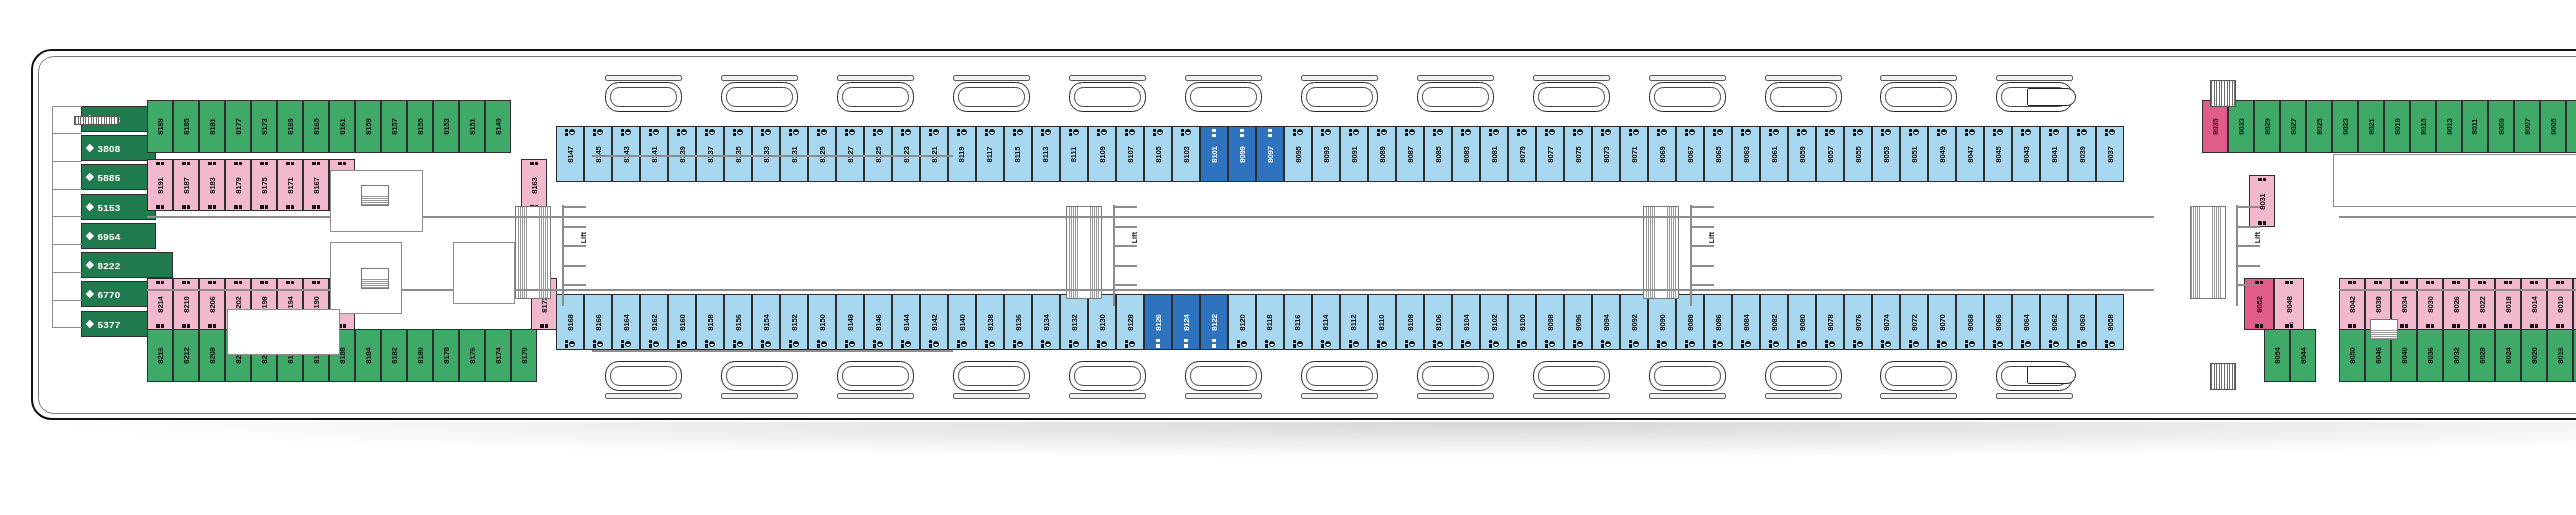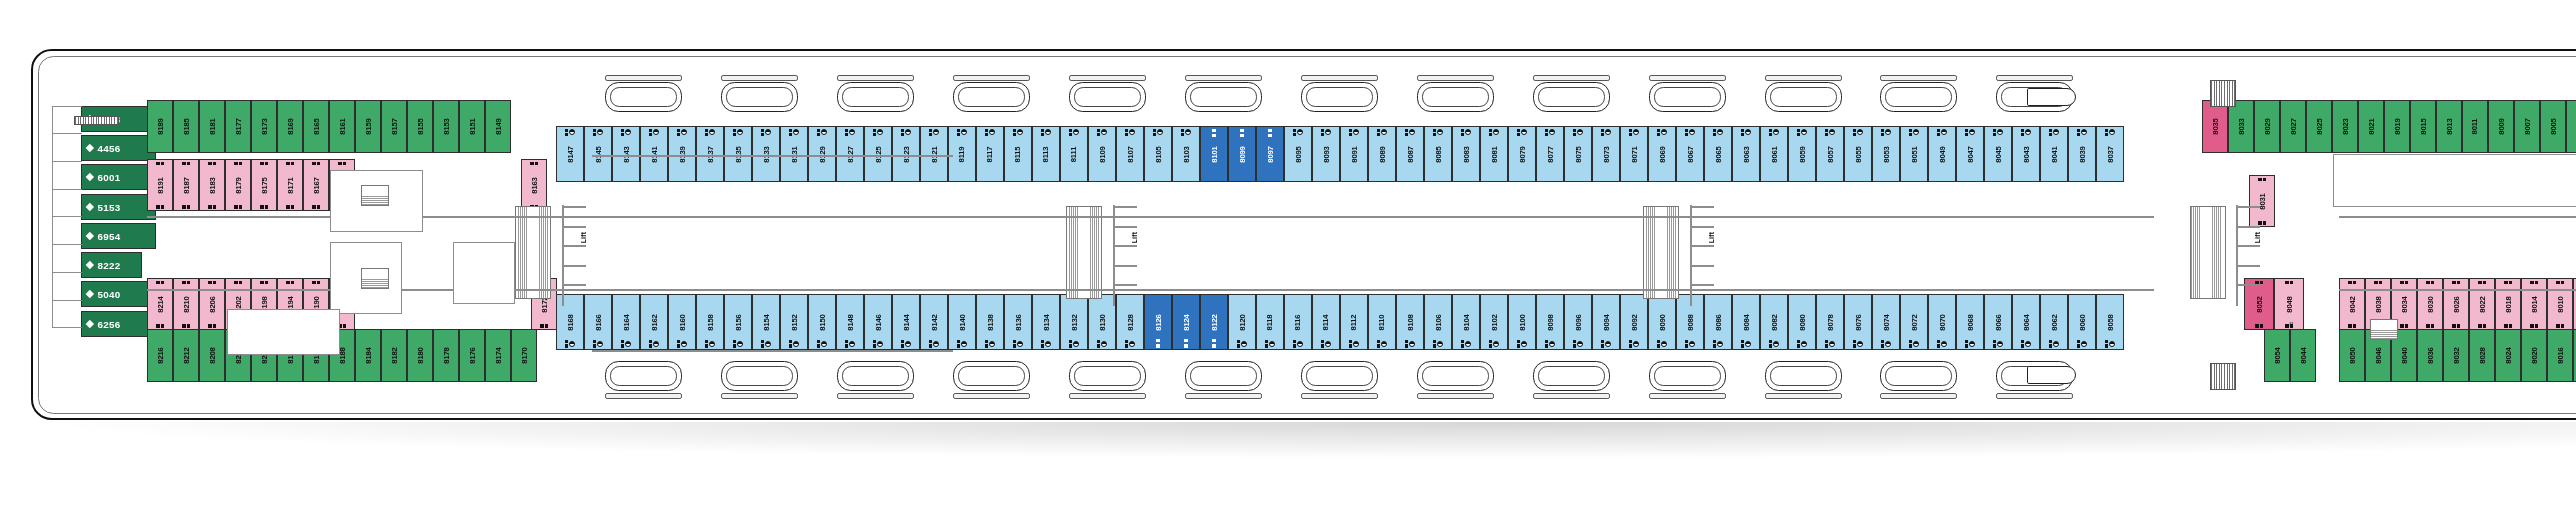--- a/index.html
+++ b/index.html
@@ -71,45 +71,45 @@
   <div class="hull"></div>
   <div class="hull-inner"></div>
 
   <div id="stern-block">
       <div class="hcab" style="position: absolute; left: 81px; top: 106px; width: 75px; height: 26px;">
         <span class="dot"></span>
         <span class="hnum">8193</span>
       </div>
       <div class="hcab" style="position: absolute; left: 81px; top: 135px; width: 75px; height: 26px;">
         <span class="dot"></span>
-        <span class="hnum">4456</span>
+        <span class="hnum">3808</span>
       </div>
       <div class="hcab" style="position: absolute; left: 81px; top: 164px; width: 75px; height: 26px;">
         <span class="dot"></span>
-        <span class="hnum">6001</span>
+        <span class="hnum">5885</span>
       </div>
       <div class="hcab" style="position: absolute; left: 81px; top: 194px; width: 75px; height: 26px;">
         <span class="dot"></span>
         <span class="hnum">5153</span>
       </div>
       <div class="hcab" style="position: absolute; left: 81px; top: 223px; width: 75px; height: 26px;">
         <span class="dot"></span>
         <span class="hnum">6954</span>
       </div>
-      <div class="hcab" style="position: absolute; left: 81px; top: 252px; width: 61px; height: 26px;">
+      <div class="hcab" style="position: absolute; left: 81px; top: 252px; width: 92px; height: 26px;">
         <span class="dot"></span>
         <span class="hnum">8222</span>
       </div>
       <div class="hcab" style="position: absolute; left: 81px; top: 281px; width: 75px; height: 26px;">
         <span class="dot"></span>
-        <span class="hnum">5040</span>
+        <span class="hnum">6770</span>
       </div>
       <div class="hcab" style="position: absolute; left: 81px; top: 311px; width: 75px; height: 26px;">
         <span class="dot"></span>
-        <span class="hnum">6256</span>
+        <span class="hnum">5377</span>
       </div>
     </div>
 
   <div class="wall" style="left:52px;top:106px;width:1px;height:222px;"></div>
   <div class="wall" style="left:52px;top:106px;width:30px;height:1px;"></div>
   <div class="wall" style="left:52px;top:133px;width:30px;height:1px;"></div>
   <div class="wall" style="left:52px;top:161px;width:30px;height:1px;"></div>
   <div class="wall" style="left:52px;top:189px;width:30px;height:1px;"></div>
   <div class="wall" style="left:52px;top:216px;width:30px;height:1px;"></div>
   <div class="wall" style="left:52px;top:244px;width:30px;height:1px;"></div>

